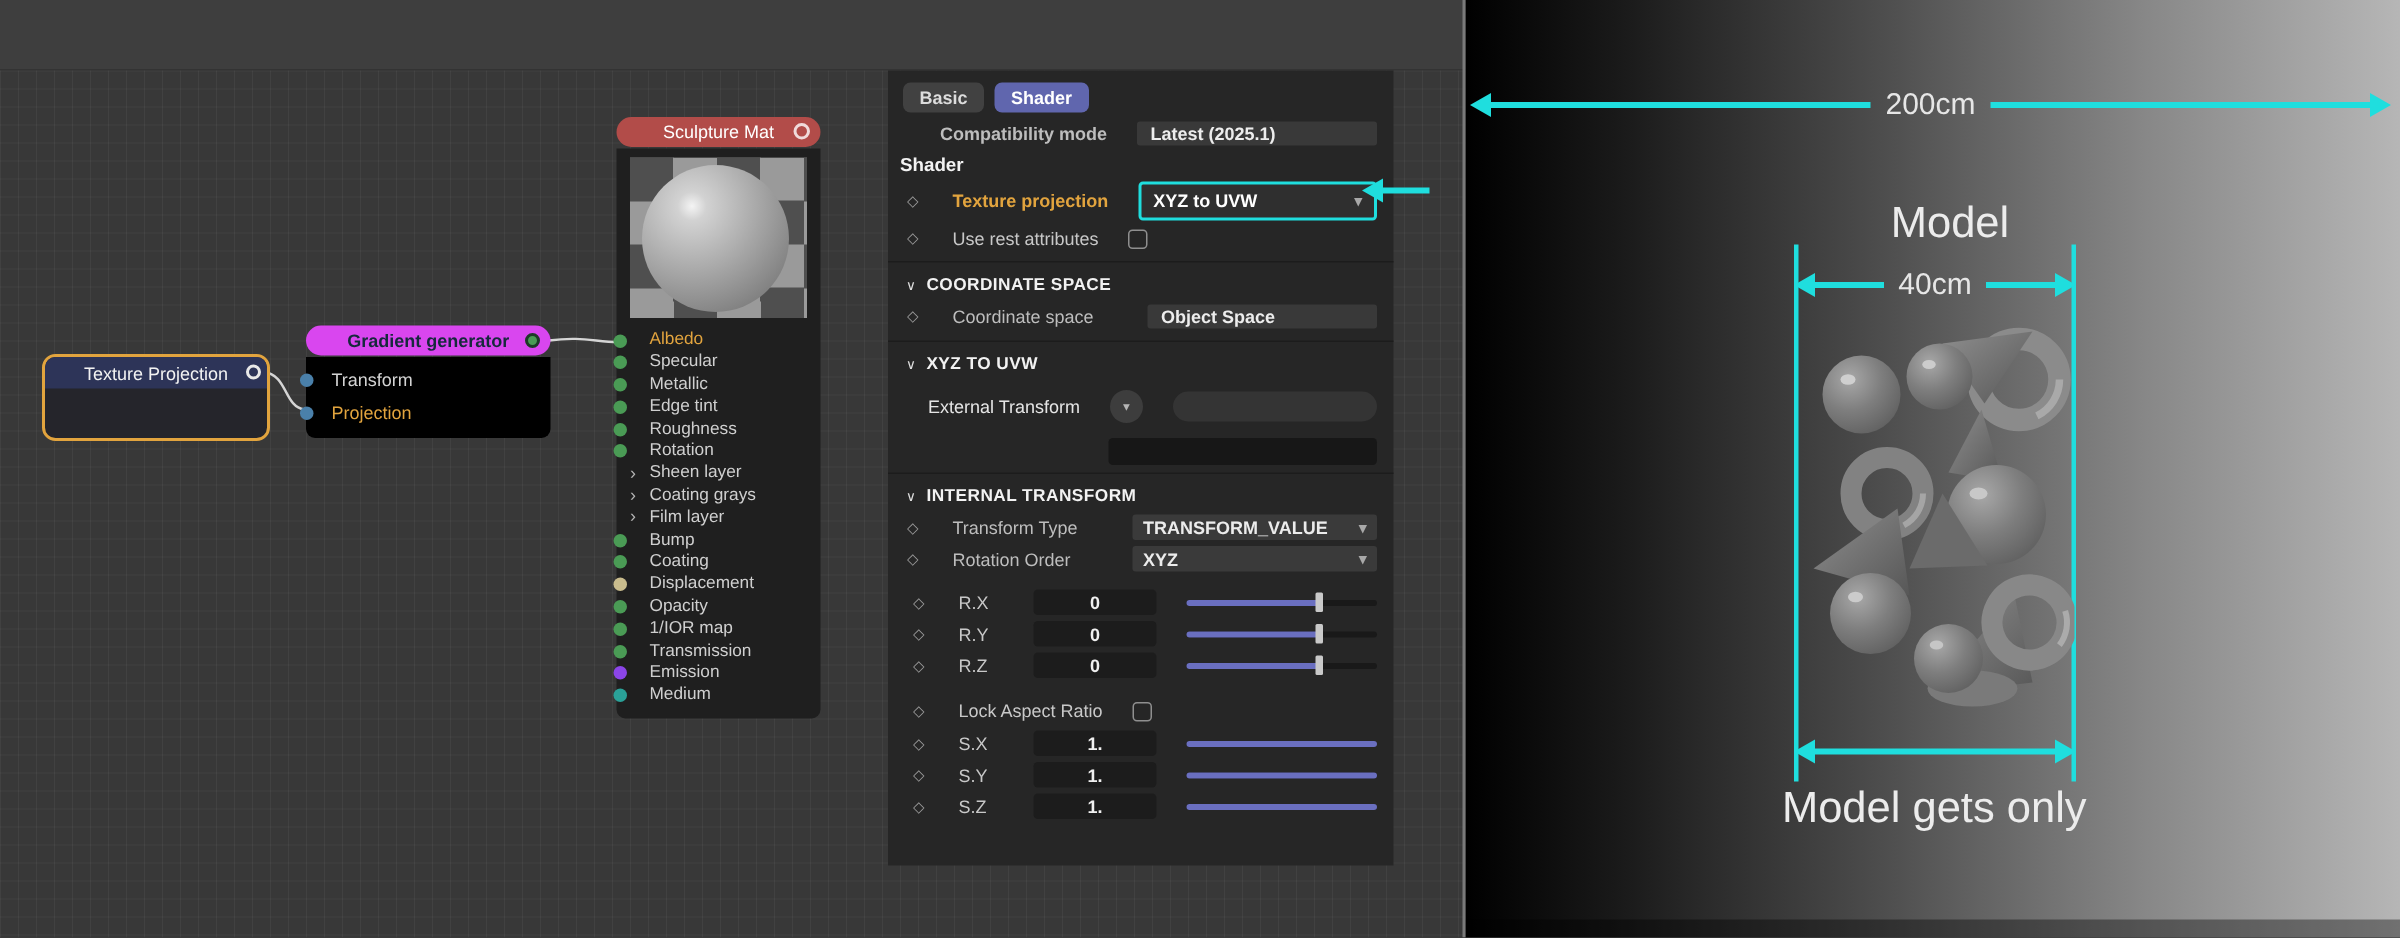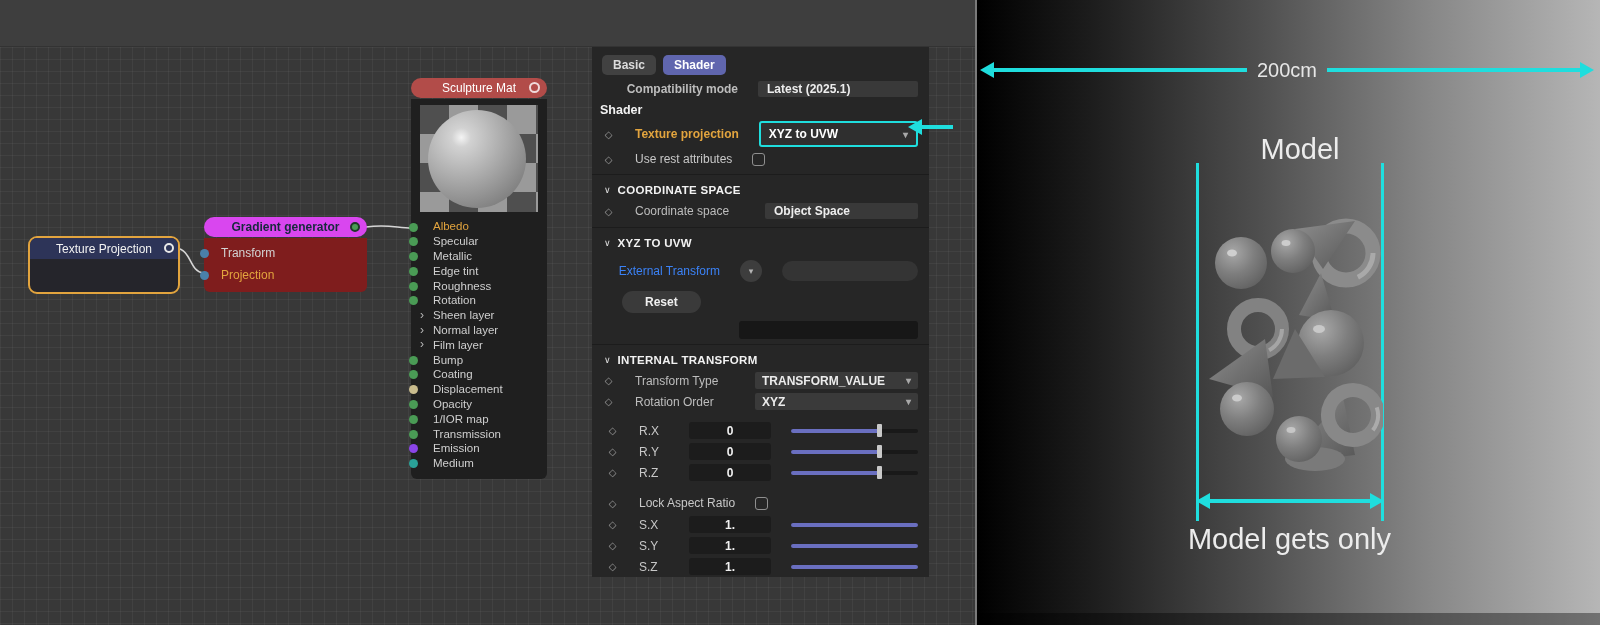--- a/index.html
+++ b/index.html
@@ -19,21 +19,21 @@
   .node { position:absolute; z-index:2; font-size:12px; }
 
   
   .node-tp { left:28px; top:236px; width:152px; height:58px; border:2px solid #e2a43e; border-radius:9px; background:#25252b; overflow:hidden; }
   .node-tp .ntitle { height:21px; background:#2d3458; color:#f2f2f2; display:flex; align-items:center; justify-content:center; font-size:12px; position:relative; }
   .out-ring { position:absolute; right:4px; top:5px; width:10px; height:10px; border:2px solid #e8e8e8; border-radius:50%; background:#2d3458; }
 
   
   .node-gg { left:204px; top:217px; width:163px; height:77px; }
   .node-gg .nheader { height:20px; background:#d946ef; border-radius:10px; color:#16293c; font-weight:bold; display:flex; align-items:center; justify-content:center; position:relative; }
-  .node-gg .nbody { margin-top:1px; background:#7f1d1d; border-radius:0 0 6px 6px; padding:4px 0 6px 0; }
+  .node-gg .nbody { margin-top:1px; background:#000000; border-radius:0 0 6px 6px; padding:4px 0 6px 0; }
   .gg-row { height:22px; display:flex; align-items:center; padding-left:17px; position:relative; color:#d3d3d3; }
   .gg-row .in-dot { position:absolute; left:-4px; top:7px; width:9px; height:9px; border-radius:50%; background:#4a80aa; }
   .gg-row.orange { color:#e2a43e; }
   .gg-out { position:absolute; right:7px; top:5px; width:10px; height:10px; border-radius:50%; background:#4a9b55; border:2px solid #1d3a28; }
 
   
   .node-sm { left:411px; top:78px; width:136px; }
   .node-sm .nheader { height:20px; background:#b24c49; border-radius:10px; color:#ffffff; display:flex; align-items:center; justify-content:center; position:relative; font-size:12px; }
   .sm-ring { position:absolute; right:7px; top:4px; width:11px; height:11px; border:2px solid #f0dada; border-radius:50%; }
   .node-sm .nbody { background:#1f1f1f; border-radius:0 0 6px 6px; margin-top:1px; padding:6px 0 8px 0; }
@@ -63,21 +63,21 @@
   .caret { margin-left:auto; color:#a8a8a8; font-size:10px; }
   .checkrow { height:20px; }
   .checkbox { width:13px; height:13px; border:1.5px solid #8f8f8f; border-radius:3px; background:transparent; flex:none; }
   .divider { height:1px; background:#1c1c1c; margin:5px 0; }
   .sect { height:20px; padding-left:12px; display:flex; align-items:center; gap:7px; }
   .sect .chev { color:#e0e0e0; font-size:9px; }
   .sect .stitle { color:#f2f2f2; font-weight:bold; font-size:11.5px; letter-spacing:.3px; }
   .coordrow { height:22px; }
   .coordrow .lbl { width:110px; color:#bdbdbd; }
   .extrow { height:28px; margin-top:4px; }
-  .extrow .lbl { width:118px; text-align:right; color:#3b82f6; }
+  .extrow .lbl { width:118px; text-align:right; color:#e5e5e5; }
   .roundbtn { width:22px; height:22px; border-radius:50%; background:#3d3d3d; display:flex; align-items:center; justify-content:center; color:#b5b5b5; font-size:9px; flex:none; }
   .pillfield { flex:1; height:20px; background:#343434; border-radius:10px; }
   .resetrow { height:24px; margin-top:5px; }
   .resetbtn { margin-left:20px; padding:4px 23px; background:#3a3a3a; border-radius:12px; color:#f0f0f0; font-weight:bold; }
   .darkboxrow { height:18px; margin-top:7px; justify-content:flex-end; }
   .darkbox { width:179px; height:18px; background:#171717; border-radius:3px; }
   .selrow { height:21px; }
   .selrow .lbl { width:100px; color:#bdbdbd; }
   .select { flex:1; height:17px; background:#3a3a3a; border-radius:2px; display:flex; align-items:center; padding:0 7px; color:#ececec; font-weight:bold; }
   .slider-row { height:21px; }
@@ -200,21 +200,21 @@
 
   <div class="port-row">
 
     <span class="port-chevron">›</span>
     <span class="port-label">Sheen layer</span>
   </div>
 
   <div class="port-row">
 
     <span class="port-chevron">›</span>
-    <span class="port-label">Normal layer</span>
+    <span class="port-label">Coating grays</span>
   </div>
 
   <div class="port-row">
 
     <span class="port-chevron">›</span>
     <span class="port-label">Film layer</span>
   </div>
 
   <div class="port-row">
     <span class="port-dot" style="background: rgb(74, 155, 85);"></span>
@@ -308,23 +308,20 @@
     <div class="divider"></div>
 
     <div class="sect">
       <span class="chev">∨</span>
       <span class="stitle">XYZ TO UVW</span>
     </div>
     <div class="prow extrow">
       <span class="lbl">External Transform</span>
       <span class="roundbtn">▾</span>
       <span class="pillfield"></span>
-    </div>
-    <div class="prow resetrow">
-      <span class="resetbtn">Reset</span>
     </div>
     <div class="prow darkboxrow">
       <span class="darkbox"></span>
     </div>
 
     <div class="divider"></div>
 
     <div class="sect">
       <span class="chev">∨</span>
       <span class="stitle">INTERNAL TRANSFORM</span>
@@ -438,20 +435,27 @@
       <span class="dim-text">200cm</span>
       <span class="line"></span>
       <span class="ah-right"></span>
     </div>
 
     <div class="vline l"></div>
     <div class="vline r"></div>
 
     <div class="anno model-label">
       <span>Model</span>
+    </div>
+    <div class="dim-arrow arrow-40">
+      <span class="ah-left"></span>
+      <span class="line"></span>
+      <span class="dim-text">40cm</span>
+      <span class="line"></span>
+      <span class="ah-right"></span>
     </div>
 
     <svg class="model-art" viewBox="0 0 180 268">
       <defs>
         <radialGradient id="sph" cx="0.35" cy="0.3" r="0.9">
           <stop offset="0%" stop-color="#a8a8a8"></stop>
             <stop offset="45%" stop-color="#7e7e7e"></stop>
             <stop offset="100%" stop-color="#565656"></stop>
         </radialGradient>
         <linearGradient id="cone" x1="0" y1="0" x2="1" y2="1">

